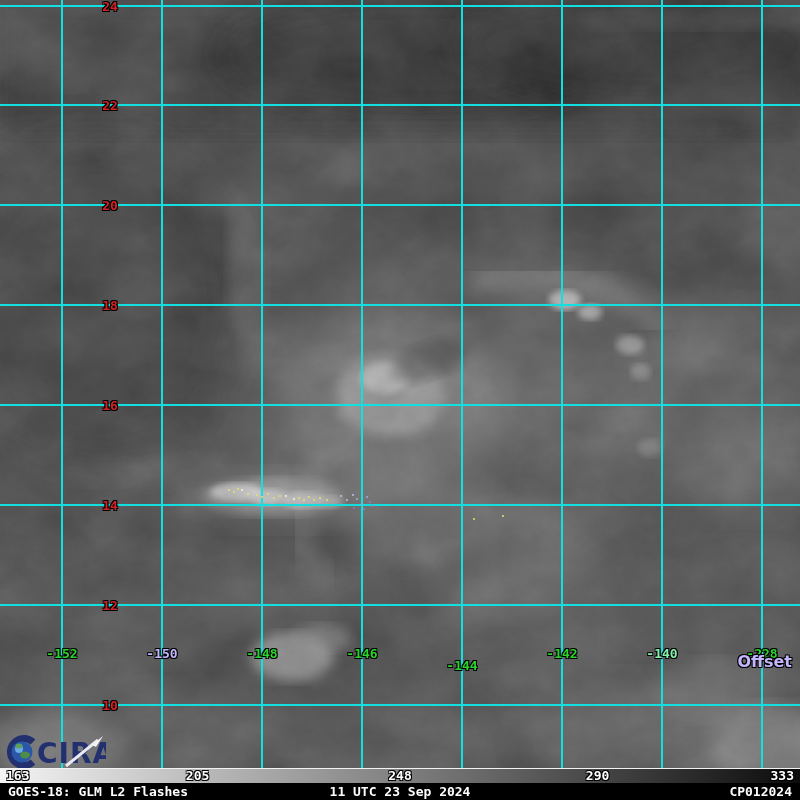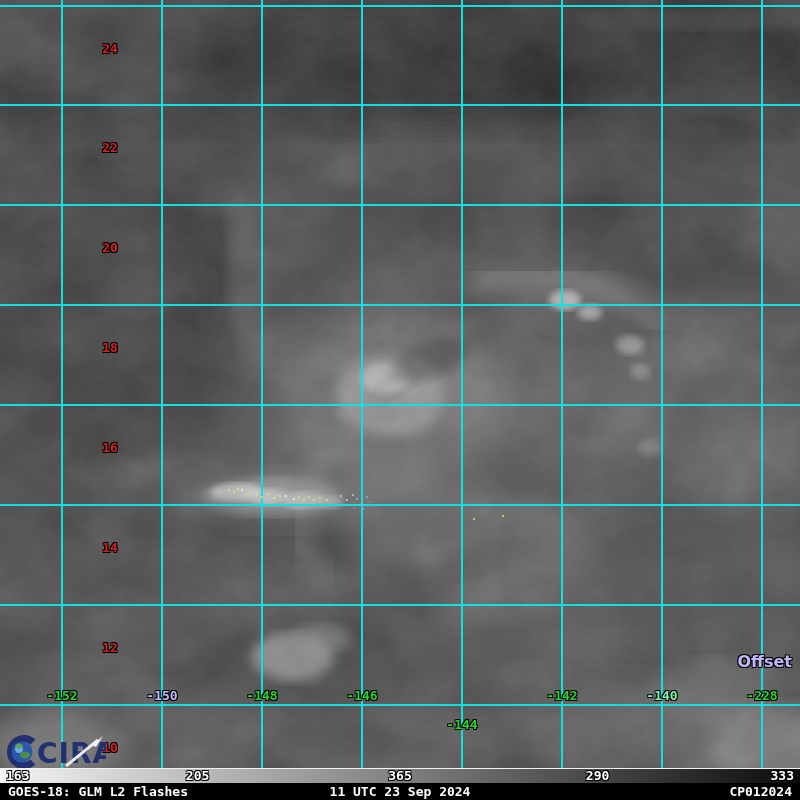--- a/index.html
+++ b/index.html
@@ -6,21 +6,21 @@
   .screen{position:relative;width:800px;height:800px;overflow:hidden;background:#3e3e3e;
           font-family:"DejaVu Sans",sans-serif;}
   .map{position:absolute;left:0;top:0;width:800px;height:768px;overflow:hidden;}
   .map svg.clouds{position:absolute;left:0;top:0;}
   
   .gv{position:absolute;top:0;width:2px;height:768px;}
   .gh{position:absolute;left:0;height:2px;width:800px;}
   
   .coord{position:absolute;transform:translate(-50%,-50%);font-family:"DejaVu Sans Mono",monospace;
          font-weight:bold;font-size:13px;white-space:nowrap;
-         text-shadow:-1px -1px 0 #000,1px -1px 0 #000,-1px 1px 0 #000,1px 1px 0 #000;margin-top:42px;}
+         text-shadow:-1px -1px 0 #000,1px -1px 0 #000,-1px 1px 0 #000,1px 1px 0 #000;}
   
   .flash{position:absolute;width:2px;height:2px;border-radius:1px;}
   
   .legend{position:absolute;right:8px;top:655px;text-align:right;line-height:13.4px;
           font-family:"DejaVu Sans",sans-serif;font-weight:bold;}
   .legend .title{font-size:16px;color:#fff;
           text-shadow:-1px -1px 0 #000,1px -1px 0 #000,-1px 1px 0 #000,1px 1px 0 #000;}
   .legend .row{font-size:14px;
           text-shadow:-1px -1px 0 #000,1px -1px 0 #000,-1px 1px 0 #000,1px 1px 0 #000;}
   
@@ -187,21 +187,21 @@
         <div class="coord" style="left: 110px; top: 205px; color: rgb(212, 34, 34);">20</div>
         <div class="coord" style="left: 110px; top: 305px; color: rgb(212, 34, 34);">18</div>
         <div class="coord" style="left: 110px; top: 405px; color: rgb(212, 34, 34);">16</div>
         <div class="coord" style="left: 110px; top: 505px; color: rgb(212, 34, 34);">14</div>
         <div class="coord" style="left: 110px; top: 605px; color: rgb(212, 34, 34);">12</div>
         <div class="coord" style="left: 110px; top: 705px; color: rgb(212, 34, 34);">10</div>
         <div class="coord" style="left: 62px; top: 653px; color: rgb(44, 211, 44);">-152</div>
         <div class="coord" style="left: 162px; top: 653px; color: #c4b5fd;">-150</div>
         <div class="coord" style="left: 262px; top: 653px; color: rgb(44, 211, 44);">-148</div>
         <div class="coord" style="left: 362px; top: 653px; color: rgb(44, 211, 44);">-146</div>
-        <div class="coord" style="left: 462px; top: 682px; color: rgb(44, 211, 44);">-144</div>
+        <div class="coord" style="left: 462px; top: 665px; color: rgb(44, 211, 44);">-144</div>
         <div class="coord" style="left: 562px; top: 653px; color: rgb(44, 211, 44);">-142</div>
         <div class="coord" style="left: 662px; top: 653px; color: #86efac;">-140</div>
         <div class="coord" style="left: 762px; top: 653px; color: rgb(44, 211, 44);">-228</div>
       </div>
 
     <div class="legend">
       <div class="title" style="color: #c4b5fd;">Offset</div>
     </div>
 
     <div class="logo">
@@ -214,21 +214,21 @@
         <text x="31" y="28" font-family="DejaVu Sans, sans-serif" font-size="28" font-weight="bold" fill="#22306f" letter-spacing="1">CIRA</text>
         <path d="M60,31 L92,5" stroke="#e9e9f2" stroke-width="3" fill="none"></path>
         <path d="M86,10 L97,1 L90,12 Z" fill="#f2f2f8"></path>
       </svg>
     </div>
   </div>
 
   <div class="colorbar" style="background: linear-gradient(to right, rgb(245, 245, 245), rgb(11, 11, 11));">
       <span class="cbl" style="left: 6px; text-align: center;">163</span>
       <span class="cbl" style="left: 24.7%; transform: translateX(-50%);">205</span>
-      <span class="cbl" style="left: 50%; transform: translateX(-50%);">365</span>
+      <span class="cbl" style="left: 50%; transform: translateX(-50%);">248</span>
       <span class="cbl" style="left: 74.7%; transform: translateX(-50%);">290</span>
       <span class="cbl" style="right: 6px;">333</span>
     </div>
 
   <div class="statusbar">
     <span class="left">GOES-18: GLM L2 Flashes</span>
     <span class="center">11 UTC 23 Sep 2024</span>
     <span class="right">CP012024</span>
   </div>
 </div>

